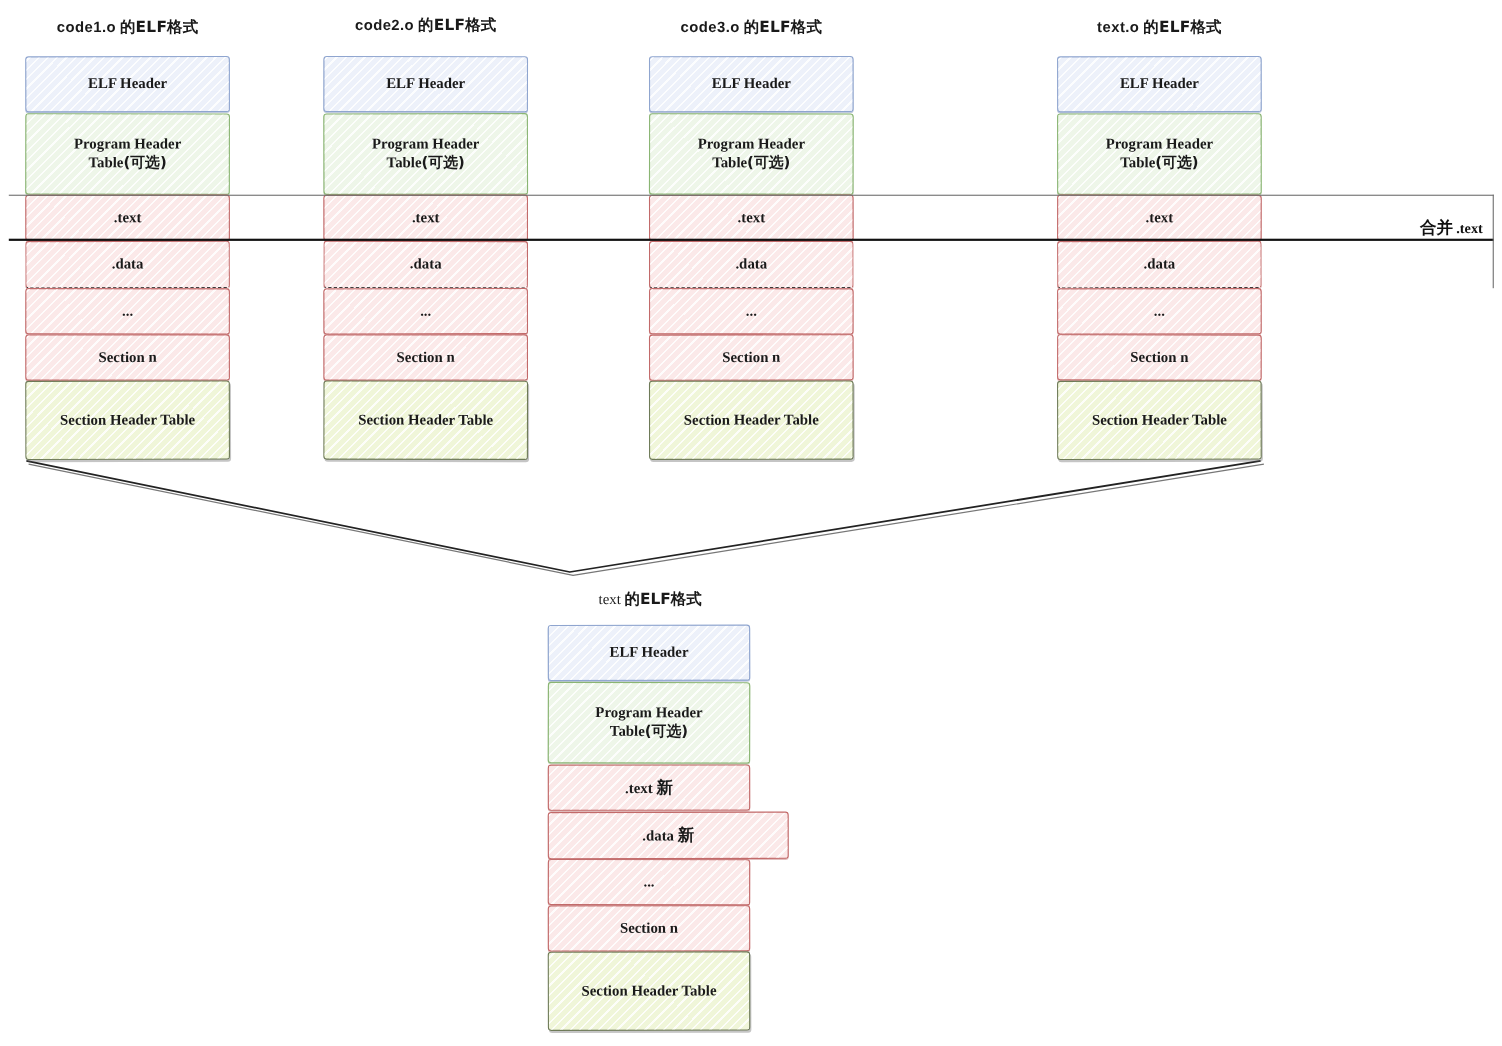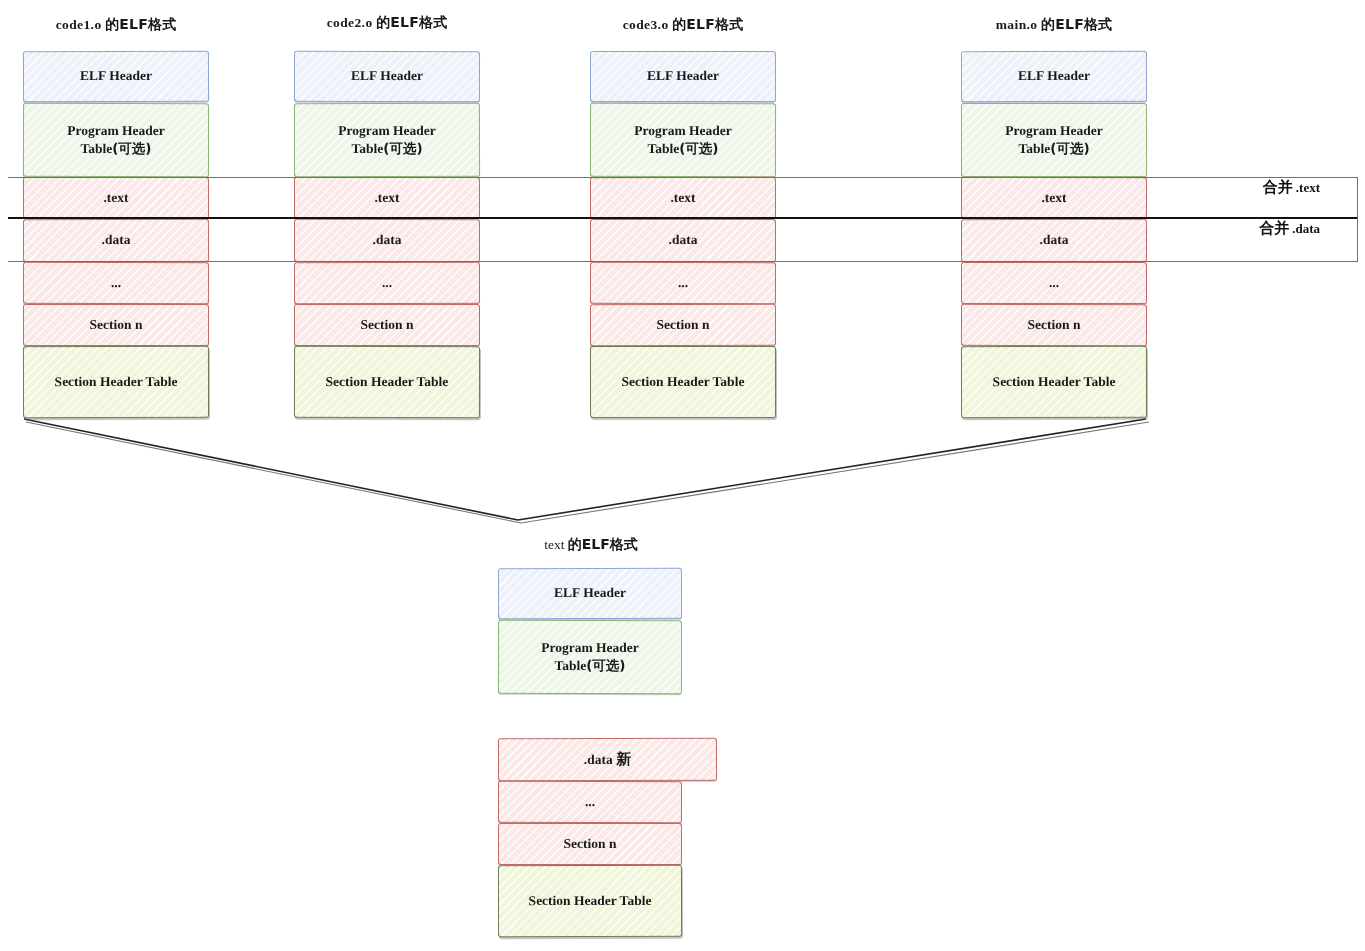--- a/index.html
+++ b/index.html
@@ -27,21 +27,21 @@
   }
 
   
   .col-title{
     position:absolute;
     text-align:center;
     white-space:nowrap;
     font-size:13.5px;
     letter-spacing:.2px;
   }
-  .col-title .mono{font-family:Liberation Serif, serif;font-weight:700;letter-spacing:.4px;}
+  .col-title .mono{font-family:Liberation Sans, sans-serif;font-weight:700;letter-spacing:.4px;}
   .col-title .cn{font-family:"DejaVu Sans","Liberation Sans",sans-serif;font-weight:700;font-size:14px;}
 
   
   .box{
     position:absolute;
     box-sizing:border-box;
     display:flex;align-items:center;justify-content:center;
     text-align:center;
     font-size:13.5px;
     font-weight:700;
@@ -82,22 +82,22 @@
   .j1{transform:rotate(-0.12deg);}
   .j2{transform:rotate(0.1deg);}
   .j3{transform:rotate(-0.07deg);}
 
   
   .merge-band{
     position:absolute;
     box-sizing:border-box;
     border-top:1px solid #6f6f6f;
     border-bottom:1px solid #6f6f6f;
-    display:flex;align-items:flex-start;justify-content:flex-end;
-    padding-right:38px;
+    display:flex;align-items:flex-end;justify-content:flex-end;
+    padding-right:10px;
     white-space:nowrap;
     z-index:1;
   }
   .merge-band.thick-bottom{border-bottom:2.2px solid #111;}
   .merge-band .mtxt{font-size:13px;}
   .merge-band .mtxt .cn{
     font-family:"DejaVu Sans","Liberation Sans",sans-serif;
     font-weight:700;font-size:15px;color:#111;
   }
   .merge-band .mtxt .sec{font-family:"Liberation Serif",serif;font-weight:700;font-size:13px;color:#111;margin-left:3px;}
@@ -205,21 +205,21 @@
     <span class="lbl">...</span>
   </div>
   <div class="box b-red hatch j1" style="left:590px;top:304px;width:186px;height:42px;">
     <span class="lbl">Section n</span>
   </div>
   <div class="box b-olive hatch j3" style="left:590px;top:346px;width:186px;height:72px;">
     <span class="lbl">Section Header Table</span>
   </div>
 
   <div class="col-title" style="left:961px;top:16px;width:186px;">
-    <span class="mono">main.o</span>
+    <span class="mono">text.o</span>
     <span class="cn">的ELF格式</span>
   </div>
 
   <div class="box b-blue hatch j1" style="left:961px;top:51px;width:186px;height:51px;">
     <span class="lbl">ELF Header</span>
   </div>
   <div class="box b-green hatch j3" style="left:961px;top:103px;width:186px;height:74px;">
     <span class="lbl">
       <span>Program Header</span><br>
       <span>Table</span><span class="cn">(可选)</span>
@@ -240,42 +240,43 @@
   <div class="box b-olive hatch j1" style="left:961px;top:346px;width:186px;height:72px;">
     <span class="lbl">Section Header Table</span>
   </div>
 
   <div class="merge-band thick-bottom" style="left:8px;top:177px;width:1350px;height:42px;">
     <span class="mtxt">
       <span class="cn">合并</span><span class="sec">.text</span>
     </span>
   </div>
 
-  <div class="merge-band" style="left:8px;top:219px;width:1350px;height:43px;border-top:none;">
-    <span class="mtxt">
-      <span class="cn">合并</span><span class="sec">.data</span>
-    </span>
-  </div>
 
   <div class="merge-right-edge" style="left:1357px;top:177px;height:85px;"></div>
 
   <div class="bottom-title" style="left:498px;top:536px;width:186px;">
     <span class="mono">text</span>
     <span class="cn" style="font-family:'DejaVu Sans','Liberation Sans',sans-serif;font-weight:700;font-size:14px;">的ELF格式</span>
   </div>
 
   <div class="box b-blue hatch j1" style="left:498px;top:568px;width:184px;height:51px;">
     <span class="lbl">ELF Header</span>
   </div>
   <div class="box b-green hatch j2" style="left:498px;top:620px;width:184px;height:74px;">
     <span class="lbl">
       <span>Program Header</span><br>
       <span>Table</span><span class="cn">(可选)</span>
     </span>
   </div>
+  <div class="box b-red hatch j3" style="left:498px;top:695px;width:184px;height:42px;">
+    <span class="lbl">
+      <span>.text</span>
+      <span class="cn" style="font-size:15px;">新</span>
+    </span>
+  </div>
   <div class="box b-red hatch j1" style="left:498px;top:738px;width:219px;height:43px;">
     <span class="lbl">
       <span>.data</span>
       <span class="cn" style="font-size:15px;">新</span>
     </span>
   </div>
   <div class="box b-red hatch j2" style="left:498px;top:781px;width:184px;height:42px;">
     <span class="lbl">...</span>
   </div>
   <div class="box b-red hatch j3" style="left:498px;top:823px;width:184px;height:42px;">

